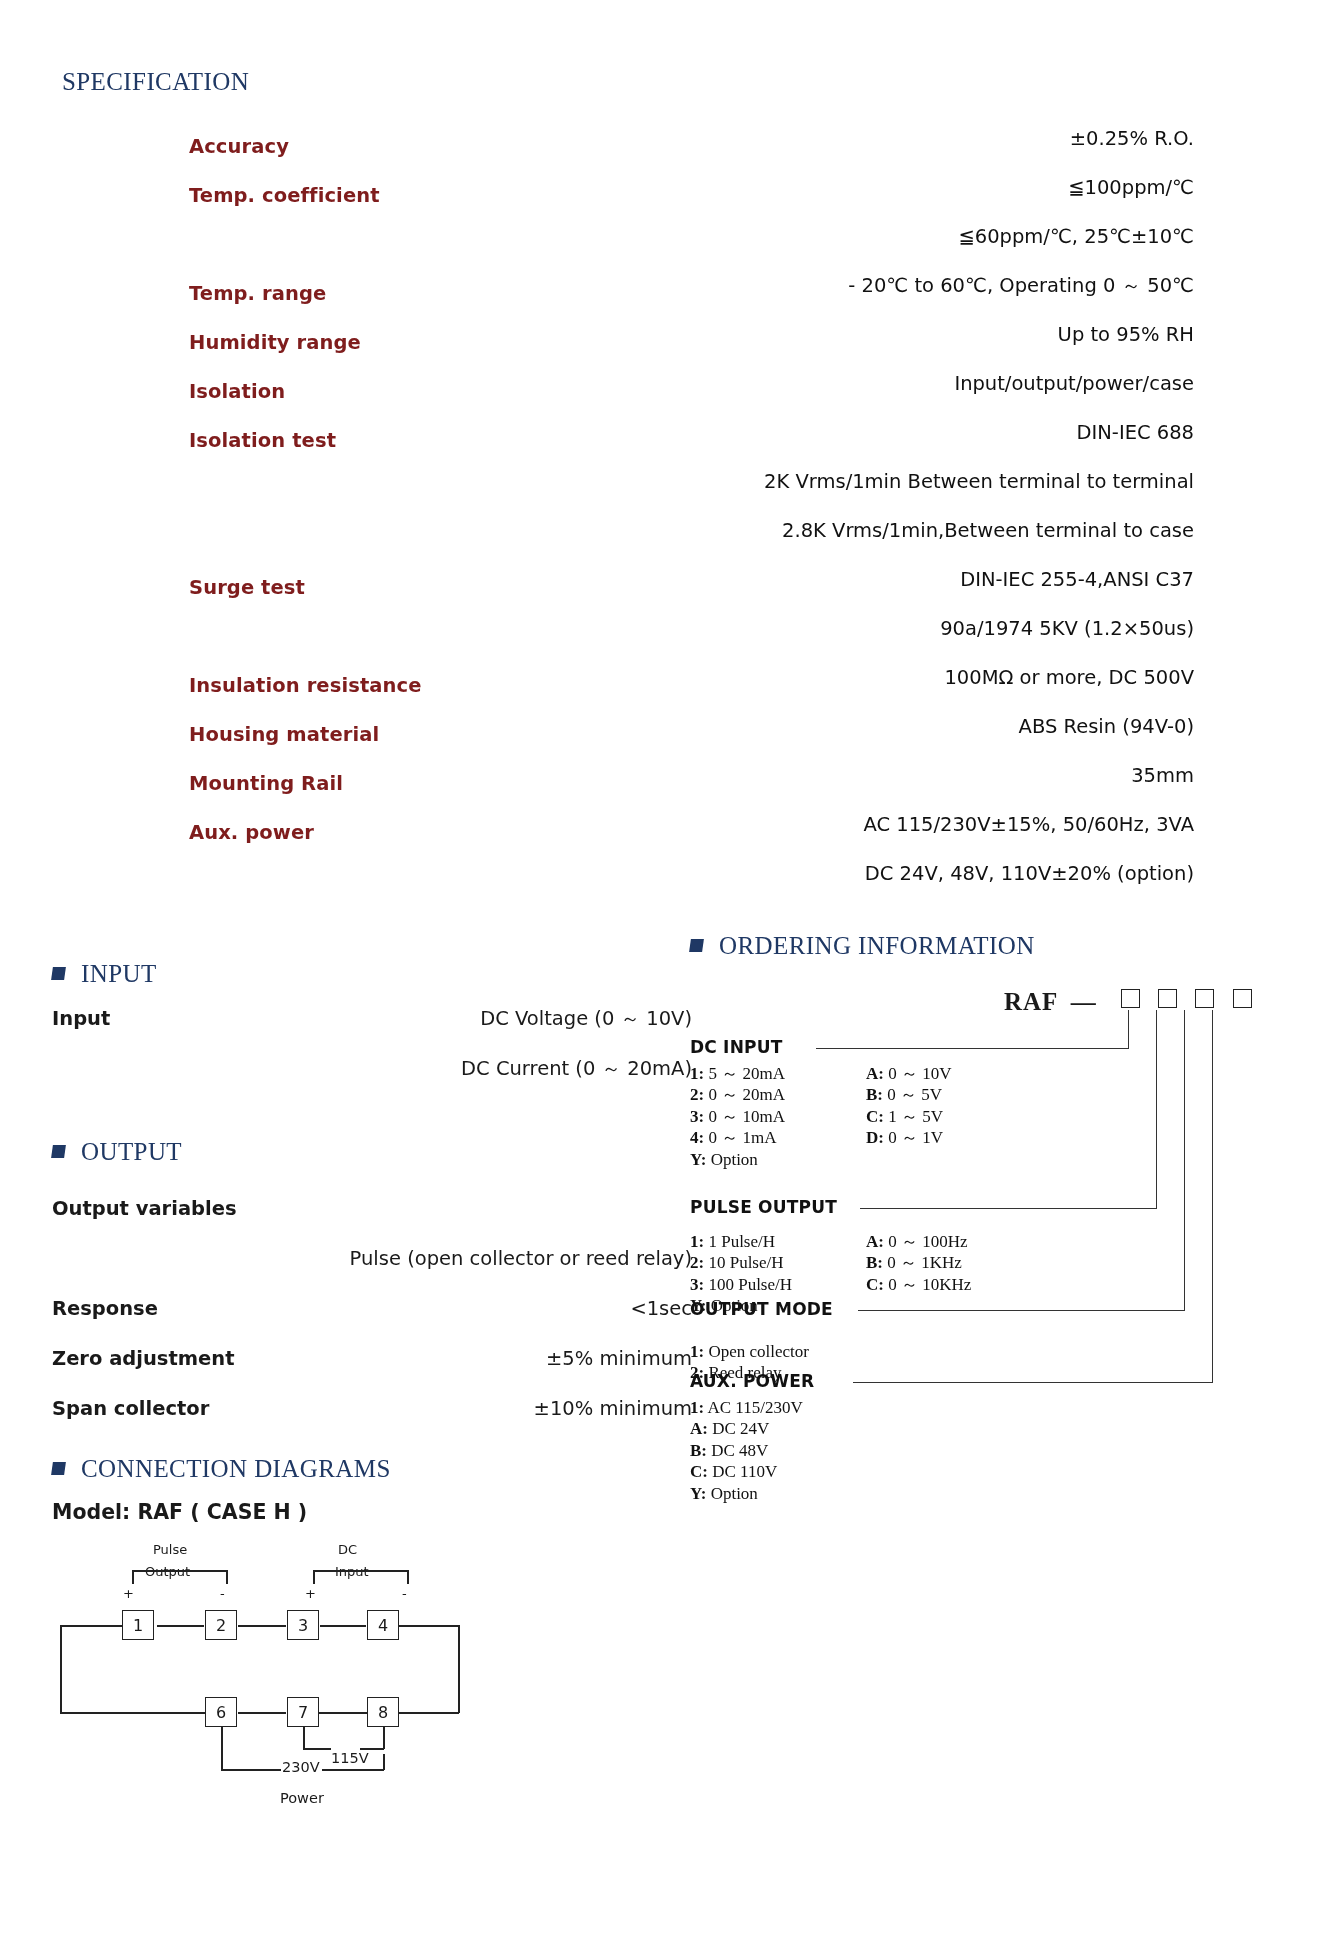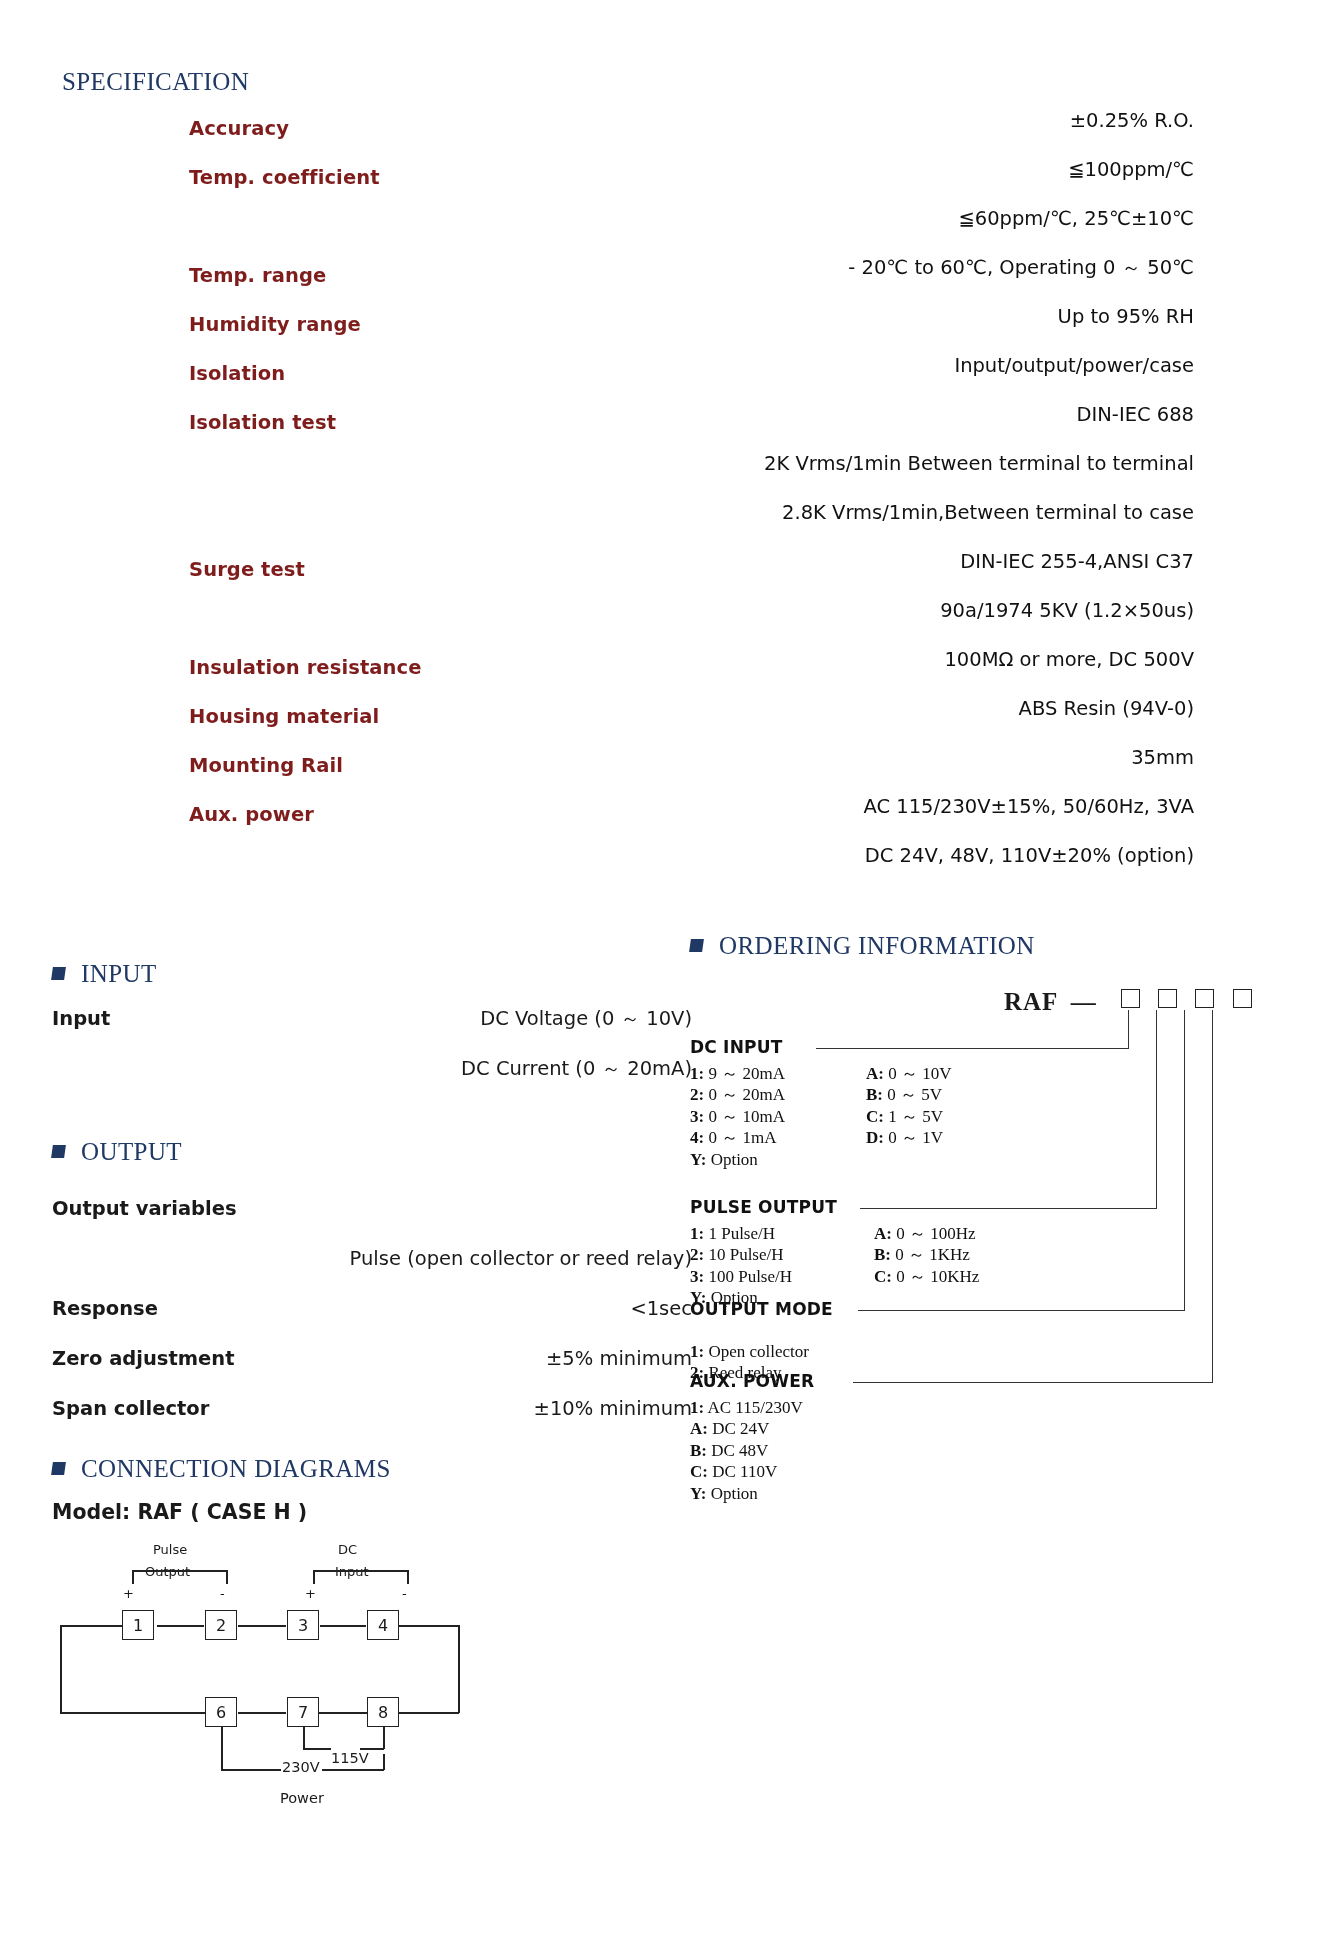--- a/index.html
+++ b/index.html
@@ -41,20 +41,21 @@
   }
 
   
   .spec {
     position: absolute;
     left: 62px;
     top: 68px;
     width: 1150px;
   }
   .spec-title {
+    margin-bottom: 18px;
   }
   .spec-row {
     position: relative;
     height: 49px;
     line-height: 49px;
   }
   .spec-label {
     position: absolute;
     left: 127px;
     top: 8px;
@@ -401,38 +402,38 @@
 
     <div class="line-h" style="left:126px; top:116px; width:313px;"></div>
     <div class="line-h" style="left:170px; top:276px; width:297px;"></div>
     <div class="line-h" style="left:168px; top:378px; width:327px;"></div>
     <div class="line-h" style="left:163px; top:450px; width:360px;"></div>
 
     <div class="ord-block" style="left:0px; top:105px;">
       <div class="hdr">DC INPUT</div>
       <div class="ord-cols" style="margin-top:4px;">
         <div class="c1">
-          <div><span class="k">1:</span> <span>9 ～ 20mA</span></div>
+          <div><span class="k">1:</span> <span>5 ～ 20mA</span></div>
           <div><span class="k">2:</span> <span>0 ～ 20mA</span></div>
           <div><span class="k">3:</span> <span>0 ～ 10mA</span></div>
           <div><span class="k">4:</span> <span>0 ～ 1mA</span></div>
           <div><span class="k">Y:</span> <span>Option</span></div>
         </div>
         <div>
           <div><span class="k">A:</span> <span>0 ～ 10V</span></div>
           <div><span class="k">B:</span> <span>0 ～ 5V</span></div>
           <div><span class="k">C:</span> <span>1 ～ 5V</span></div>
           <div><span class="k">D:</span> <span>0 ～ 1V</span></div>
         </div>
       </div>
     </div>
 
     <div class="ord-block" style="left:0px; top:265px;">
       <div class="hdr">PULSE OUTPUT</div>
-      <div class="ord-cols" style="margin-top:4px;gap:8px;">
+      <div class="ord-cols" style="margin-top:12px;">
         <div class="c1">
           <div><span class="k">1:</span> <span>1 Pulse/H</span></div>
           <div><span class="k">2:</span> <span>10 Pulse/H</span></div>
           <div><span class="k">3:</span> <span>100 Pulse/H</span></div>
           <div><span class="k">Y:</span> <span>Option</span></div>
         </div>
         <div>
           <div><span class="k">A:</span> <span>0 ～ 100Hz</span></div>
           <div><span class="k">B:</span> <span>0 ～ 1KHz</span></div>
           <div><span class="k">C:</span> <span>0 ～ 10KHz</span></div>

